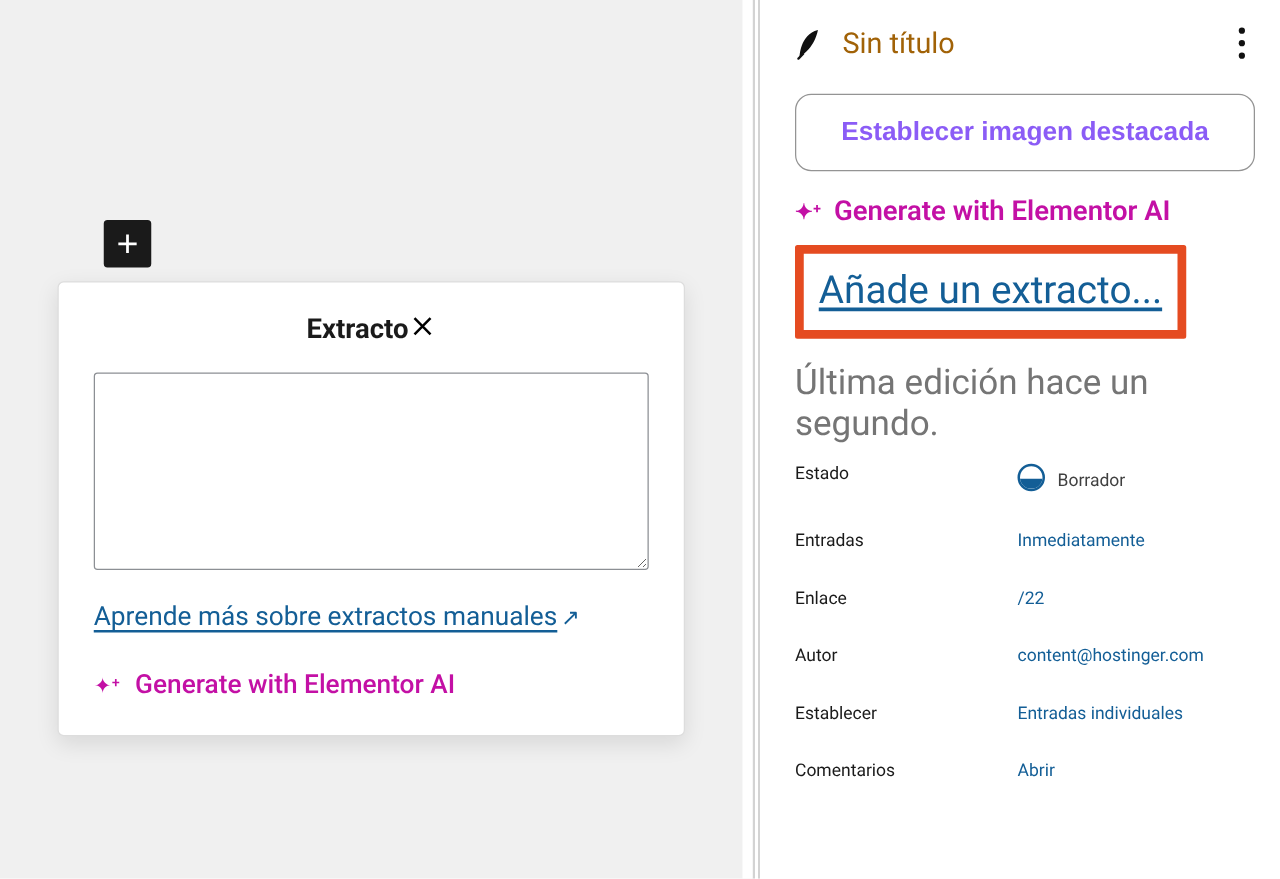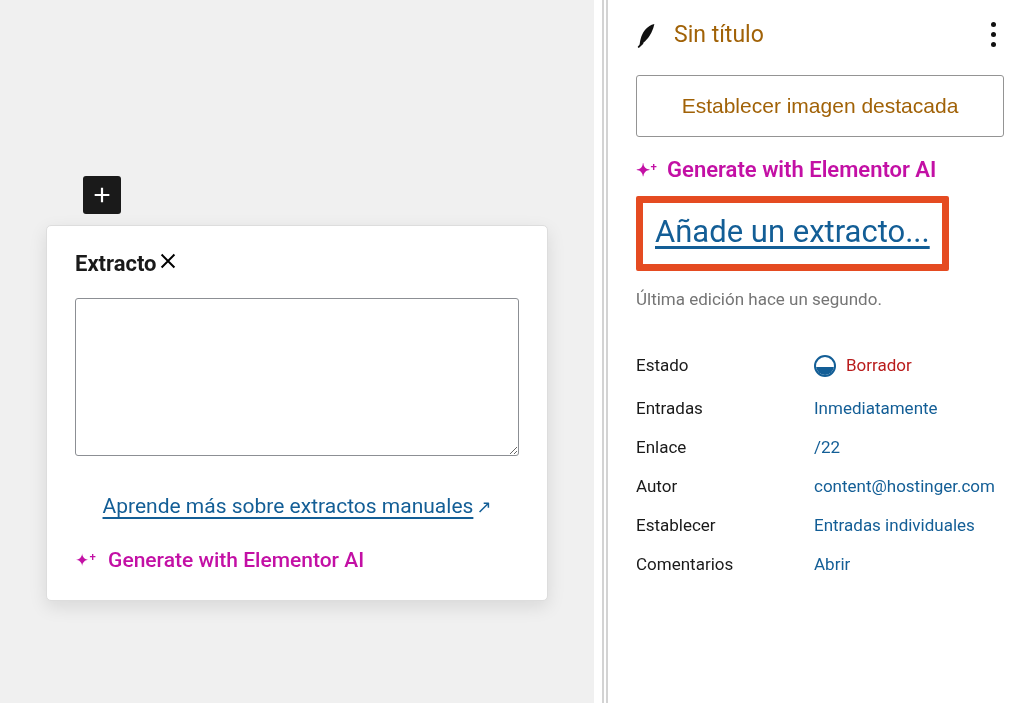--- a/index.html
+++ b/index.html
@@ -42,21 +42,21 @@
     left: 46px;
     width: 502px;
     background: #fff;
     border: 1px solid #ddd;
     border-radius: 5px;
     box-shadow: 0 6px 18px rgba(0,0,0,0.10);
     padding: 24px 28px 28px;
   }
   .popover-header {
     display: flex;
-    justify-content: flex-start;
+    justify-content: center;
     align-items: center;
     margin-bottom: 22px;
   }
   .popover-title {
     font-size: 22px;
     font-weight: 700;
     color: #1a1a1a;
   }
   .close-x {
     font-size: 24px;
@@ -67,23 +67,22 @@
     width: 100%;
     height: 158px;
     border: 1px solid #8c8f94;
     border-radius: 3px;
     resize: both;
     padding: 8px;
     font-family: inherit;
     font-size: 16px;
   }
   .learn-more {
-    margin-top: 34px;
+    margin-top: 22px;
     font-size: 21px;
-    text-align: center;
   }
   .learn-more a {
     color: #135e96;
     text-decoration: underline;
     text-underline-offset: 4px;
   }
   .ext-arrow {
     color: #135e96;
     font-size: 18px;
     margin-left: 3px;
@@ -120,23 +119,24 @@
   .kebab { display: flex; flex-direction: column; gap: 5px; cursor: pointer; padding: 4px 8px; }
   .kebab span { width: 5px; height: 5px; background: #111; border-radius: 50%; }
 
   .featured-btn {
     width: 100%;
     border: 1px solid #949494;
     background: #fff;
     padding: 18px 8px;
     text-align: center;
     font-size: 21px;
-    color: #a16207;
-    border-radius: 3px;
-    cursor: pointer;
+    color: #8b5cf6;
+    border-radius: 13px;
+    cursor: pointer;
+    font-weight: bold;
   }
 
   .sb-generate {
     margin-top: 20px;
     display: flex;
     align-items: center;
     gap: 10px;
     color: #c310a5;
     font-size: 22px;
     font-weight: 600;
@@ -154,35 +154,35 @@
     color: #135e96;
     font-size: 31px;
     text-decoration: underline;
     text-underline-offset: 4px;
     cursor: pointer;
   }
 
   .last-edit {
     margin-top: 18px;
     color: #757575;
-    font-size: 17px;
+    font-size: 28px;
   }
 
   .meta-table {
-    margin-top: 46px;
+    margin-top: 16px;
     display: grid;
     grid-template-columns: 178px 1fr;
-    row-gap: 19px;
-    font-size: 17px;
+    row-gap: 30px;
+    font-size: 14px;
   }
   .meta-label { color: #1a1a1a; }
   .meta-val { color: #135e96; cursor: pointer; }
   .status-val {
-    display: inline-flex; align-items: flex-start; gap: 10px;
-    color: #b91c1c;
+    display: inline-flex; align-items: flex-end; gap: 10px;
+    color: #404040;
   }
   .status-circle {
     width: 22px; height: 22px; border: 2.5px solid #135e96; border-radius: 50%;
     display: inline-flex; align-items: flex-end; justify-content: center; overflow: hidden;
   }
   .status-circle::after {
     content: ""; display: block; width: 100%; height: 45%; background: #135e96;
   }
 </style>
 </head>

